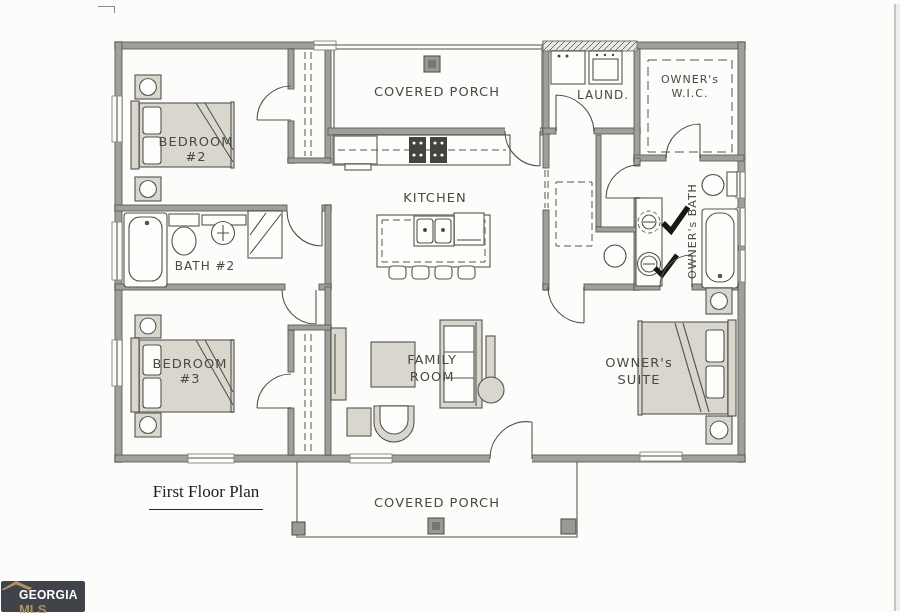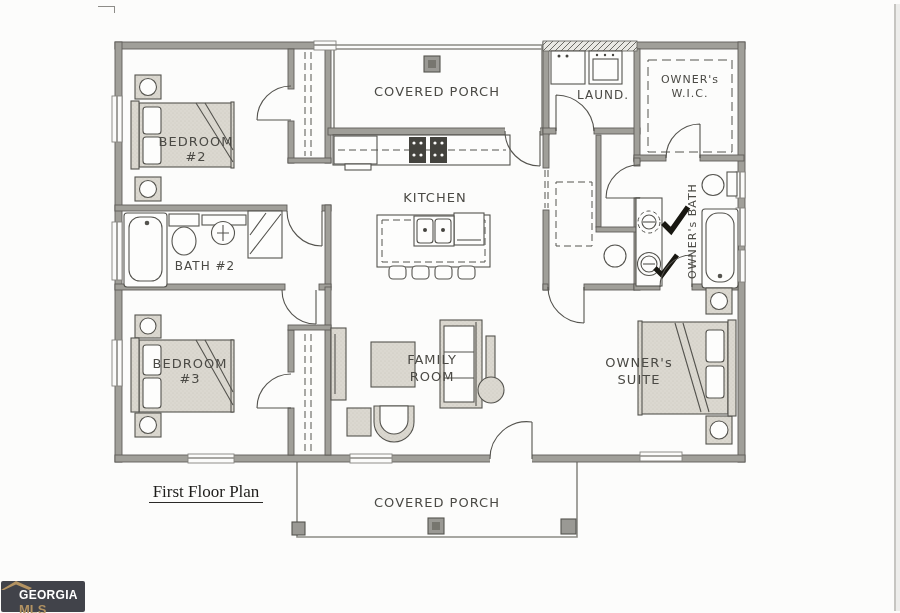--- a/index.html
+++ b/index.html
@@ -18,21 +18,21 @@
   .fixt{fill:#fdfdfc;stroke:var(--line-color);stroke-width:1.1;}
   .dash{fill:none;stroke:var(--line-color);stroke-width:1;stroke-dasharray:7 4;}
   .win{fill:#fbfbfa;stroke:#85847f;stroke-width:.9;}
   .gap{fill:var(--page-bg);stroke:none;}
   .post{fill:#9a9994;stroke:var(--line-color);stroke-width:1.1;}
   .lbl{fill:var(--label-color);font-family:"DejaVu Sans",sans-serif;letter-spacing:1px;}
   .s13{font-size:13px;} .s12{font-size:12px;} .s11{font-size:11px;}
   .check{fill:none;stroke:var(--check-color);stroke-width:5.5;stroke-linecap:butt;stroke-linejoin:miter;}
   #plan-title{position:absolute;left:149px;top:482px;width:114px;text-align:center;
     font-family:"Liberation Serif",serif;font-size:17px;color:#1d1c1a;
-    border-bottom:1.6px solid #2a2927;padding-bottom:0;}
+    border-bottom:1.6px solid #2a2927;padding-bottom:7px;}
   #page-edge{position:absolute;left:894px;top:4px;width:1.5px;height:607px;background:var(--page-edge);}
   #page-margin{position:absolute;left:896px;top:4px;width:4px;height:607px;background:#ededeb;}
   #corner-mark{position:absolute;left:98px;top:6px;width:16px;height:6px;
     border-top:1.6px solid #8d8c88;border-right:1.6px solid #8d8c88;}
   #mls-logo{position:absolute;left:1px;top:581px;width:84px;height:31px;
     background:var(--logo-bg);border-radius:2px;}
   .logo-row{display:flex;align-items:baseline;justify-content:flex-start;margin-top:7px;position:relative;flex-direction:column;}
   .logo-georgia{color:#fff;font-family:"Liberation Sans",sans-serif;font-weight:bold;
     font-size:12px;letter-spacing:.3px;}
   .logo-mls{color:var(--logo-gold);font-family:"Liberation Sans",sans-serif;font-weight:bold;

